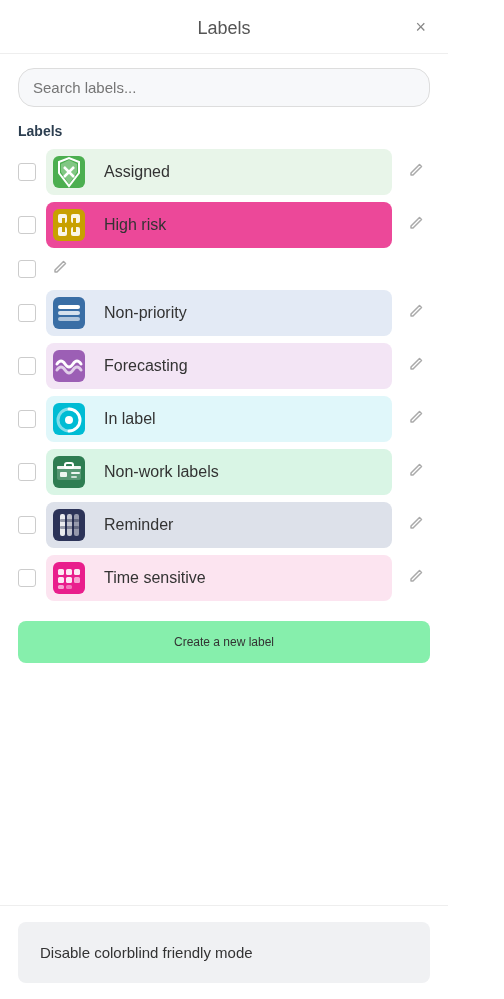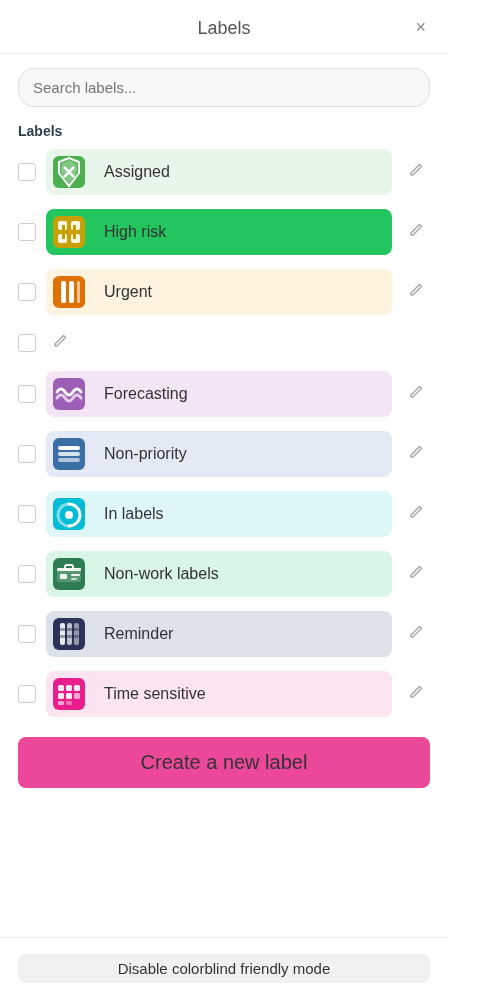--- a/index.html
+++ b/index.html
@@ -62,21 +62,21 @@
     }
     .labels-heading {
       font-size: 14px;
       font-weight: 700;
       color: #2c3e50;
       margin-bottom: 10px;
     }
     .labels-list {
       display: flex;
       flex-direction: column;
-      gap: 14px;
+      gap: 7px;
     }
     .label-row {
       display: flex;
       align-items: center;
       gap: 10px;
     }
     .checkbox {
       width: 18px;
       height: 18px;
       border: 1.5px solid #ccc;
@@ -122,45 +122,45 @@
 
     
     .icon-svg {
       width: 32px;
       height: 32px;
     }
 
     .create-label-btn {
       margin: 12px 18px 8px;
       padding: 14px;
-      background: #ec4899;
+      background: #86efac;
       border: none;
       border-radius: 8px;
-      font-size: 20px;
+      font-size: 12px;
       color: #333;
       cursor: pointer;
       text-align: center;
       width: calc(100% - 36px);
     }
 
     .footer {
       margin-top: auto;
       border-top: 1px solid #eee;
       padding: 16px 18px;
     }
     .disable-btn {
       width: 100%;
-      padding: 6px;
+      padding: 22px;
       background: #f0f1f3;
       border: none;
       border-radius: 8px;
       font-size: 15px;
       color: #333;
       cursor: pointer;
-      text-align: center;
+      text-align: left;
     }
   </style>
 </head>
 <body>
 
 <div class="panel">
 
   <div class="header">
     <span class="header-title">Labels</span>
     <button class="close-btn">×</button>
@@ -188,21 +188,21 @@
       <span class="label-text">Assigned</span>
     </div>
     <button class="edit-btn">
       <svg width="16" height="16" viewBox="0 0 16 16" fill="none" xmlns="http://www.w3.org/2000/svg">
         <path d="M11.5 2.5L13.5 4.5L5 13H3V11L11.5 2.5Z" stroke="#aaa" stroke-width="1.5" fill="none" stroke-linejoin="round"></path>
       </svg>
     </button>
   </div>
         <div class="label-row">
     <div class="checkbox"></div>
-    <div class="label-pill" style="background:#22c55e">
+    <div class="label-pill" style="background:#ec4899">
       <div class="label-icon">
         <svg class="icon-svg" viewBox="0 0 32 32" xmlns="http://www.w3.org/2000/svg">
       <rect width="32" height="32" rx="6" fill="#c8a000"></rect>
       <rect x="5" y="5" width="9" height="9" rx="2" fill="#fff" opacity="0.9"></rect>
       <rect x="18" y="5" width="9" height="9" rx="2" fill="#fff" opacity="0.9"></rect>
       <rect x="5" y="18" width="9" height="9" rx="2" fill="#fff" opacity="0.9"></rect>
       <rect x="18" y="18" width="9" height="9" rx="2" fill="#fff" opacity="0.9"></rect>
       <rect x="9" y="9" width="3" height="14" fill="#c8a000"></rect>
       <rect x="20" y="9" width="3" height="14" fill="#c8a000"></rect>
     </svg>
@@ -210,57 +210,20 @@
       <span class="label-text">High risk</span>
     </div>
     <button class="edit-btn">
       <svg width="16" height="16" viewBox="0 0 16 16" fill="none" xmlns="http://www.w3.org/2000/svg">
         <path d="M11.5 2.5L13.5 4.5L5 13H3V11L11.5 2.5Z" stroke="#aaa" stroke-width="1.5" fill="none" stroke-linejoin="round"></path>
       </svg>
     </button>
   </div>
         <div class="label-row">
     <div class="checkbox"></div>
-    <div class="label-pill" style="background:#fff3e0">
-      <div class="label-icon">
-        <svg class="icon-svg" viewBox="0 0 32 32" xmlns="http://www.w3.org/2000/svg">
-      <rect width="32" height="32" rx="6" fill="#e07000"></rect>
-      <rect x="8" y="5" width="5" height="22" rx="2" fill="#fff"></rect>
-      <rect x="16" y="5" width="5" height="22" rx="2" fill="#fff"></rect>
-      <rect x="24" y="5" width="3" height="22" rx="1.5" fill="#fff" opacity="0.6"></rect>
-    </svg>
-      </div>
-      <span class="label-text">Urgent</span>
-    </div>
-    <button class="edit-btn">
-      <svg width="16" height="16" viewBox="0 0 16 16" fill="none" xmlns="http://www.w3.org/2000/svg">
-        <path d="M11.5 2.5L13.5 4.5L5 13H3V11L11.5 2.5Z" stroke="#aaa" stroke-width="1.5" fill="none" stroke-linejoin="round"></path>
-      </svg>
-    </button>
-  </div>
-        <div class="label-row">
-    <div class="checkbox"></div>
-    <button class="edit-btn">
-      <svg width="16" height="16" viewBox="0 0 16 16" fill="none" xmlns="http://www.w3.org/2000/svg">
-        <path d="M11.5 2.5L13.5 4.5L5 13H3V11L11.5 2.5Z" stroke="#aaa" stroke-width="1.5" fill="none" stroke-linejoin="round"></path>
-      </svg>
-    </button>
-  </div>
-        <div class="label-row">
-    <div class="checkbox"></div>
-    <div class="label-pill" style="background:#f3e5f5">
-      <div class="label-icon">
-        <svg class="icon-svg" viewBox="0 0 32 32" xmlns="http://www.w3.org/2000/svg">
-      <rect width="32" height="32" rx="6" fill="#9c5fb5"></rect>
-      <path d="M4 14 Q8 8 12 14 Q16 20 20 14 Q24 8 28 14" stroke="#fff" stroke-width="3" fill="none" stroke-linecap="round"></path>
-      <path d="M4 20 Q8 14 12 20 Q16 26 20 20 Q24 14 28 20" stroke="#fff" stroke-width="3" fill="none" stroke-linecap="round" opacity="0.7"></path>
-    </svg>
-      </div>
-      <span class="label-text">Forecasting</span>
-    </div>
     <button class="edit-btn">
       <svg width="16" height="16" viewBox="0 0 16 16" fill="none" xmlns="http://www.w3.org/2000/svg">
         <path d="M11.5 2.5L13.5 4.5L5 13H3V11L11.5 2.5Z" stroke="#aaa" stroke-width="1.5" fill="none" stroke-linejoin="round"></path>
       </svg>
     </button>
   </div>
         <div class="label-row">
     <div class="checkbox"></div>
     <div class="label-pill" style="background:#e3eaf5">
       <div class="label-icon">
@@ -274,30 +237,48 @@
       <span class="label-text">Non-priority</span>
     </div>
     <button class="edit-btn">
       <svg width="16" height="16" viewBox="0 0 16 16" fill="none" xmlns="http://www.w3.org/2000/svg">
         <path d="M11.5 2.5L13.5 4.5L5 13H3V11L11.5 2.5Z" stroke="#aaa" stroke-width="1.5" fill="none" stroke-linejoin="round"></path>
       </svg>
     </button>
   </div>
         <div class="label-row">
     <div class="checkbox"></div>
+    <div class="label-pill" style="background:#f3e5f5">
+      <div class="label-icon">
+        <svg class="icon-svg" viewBox="0 0 32 32" xmlns="http://www.w3.org/2000/svg">
+      <rect width="32" height="32" rx="6" fill="#9c5fb5"></rect>
+      <path d="M4 14 Q8 8 12 14 Q16 20 20 14 Q24 8 28 14" stroke="#fff" stroke-width="3" fill="none" stroke-linecap="round"></path>
+      <path d="M4 20 Q8 14 12 20 Q16 26 20 20 Q24 14 28 20" stroke="#fff" stroke-width="3" fill="none" stroke-linecap="round" opacity="0.7"></path>
+    </svg>
+      </div>
+      <span class="label-text">Forecasting</span>
+    </div>
+    <button class="edit-btn">
+      <svg width="16" height="16" viewBox="0 0 16 16" fill="none" xmlns="http://www.w3.org/2000/svg">
+        <path d="M11.5 2.5L13.5 4.5L5 13H3V11L11.5 2.5Z" stroke="#aaa" stroke-width="1.5" fill="none" stroke-linejoin="round"></path>
+      </svg>
+    </button>
+  </div>
+        <div class="label-row">
+    <div class="checkbox"></div>
     <div class="label-pill" style="background:#e0f7fa">
       <div class="label-icon">
         <svg class="icon-svg" viewBox="0 0 32 32" xmlns="http://www.w3.org/2000/svg">
       <rect width="32" height="32" rx="6" fill="#00bcd4"></rect>
       <path d="M16 6 C22 6 27 11 27 17 C27 23 22 28 16 28" stroke="#fff" stroke-width="3" fill="none" stroke-linecap="round"></path>
       <path d="M16 6 C10 6 5 11 5 17 C5 23 10 28 16 28" stroke="#fff" stroke-width="3" fill="none" stroke-linecap="round" opacity="0.5"></path>
       <circle cx="16" cy="17" r="4" fill="#fff"></circle>
     </svg>
       </div>
-      <span class="label-text">In labels</span>
+      <span class="label-text">In label</span>
     </div>
     <button class="edit-btn">
       <svg width="16" height="16" viewBox="0 0 16 16" fill="none" xmlns="http://www.w3.org/2000/svg">
         <path d="M11.5 2.5L13.5 4.5L5 13H3V11L11.5 2.5Z" stroke="#aaa" stroke-width="1.5" fill="none" stroke-linejoin="round"></path>
       </svg>
     </button>
   </div>
         <div class="label-row">
     <div class="checkbox"></div>
     <div class="label-pill" style="background:#d9f5e5">

